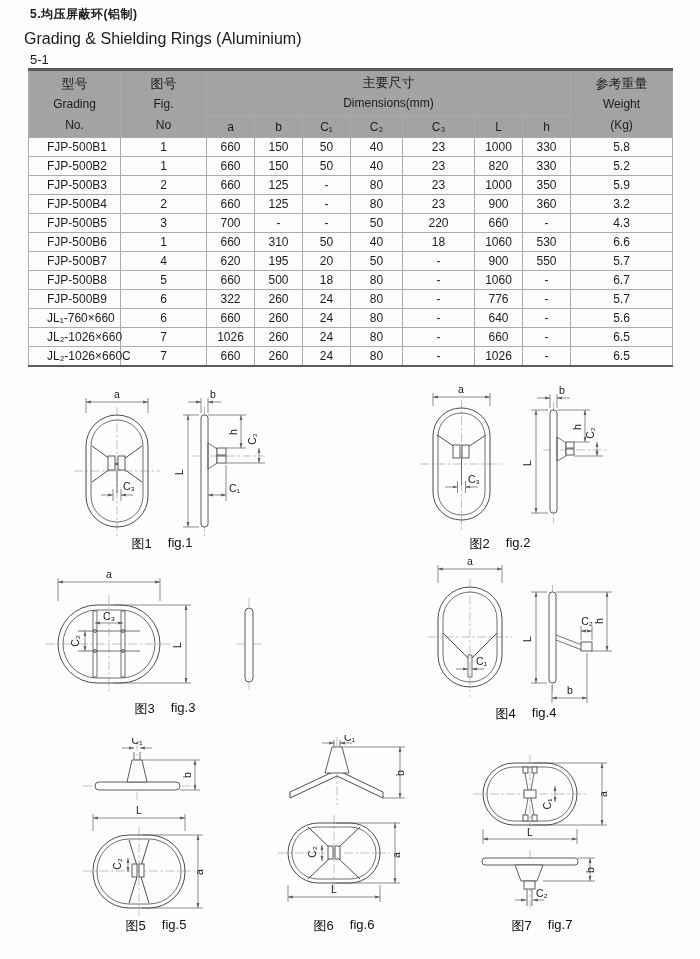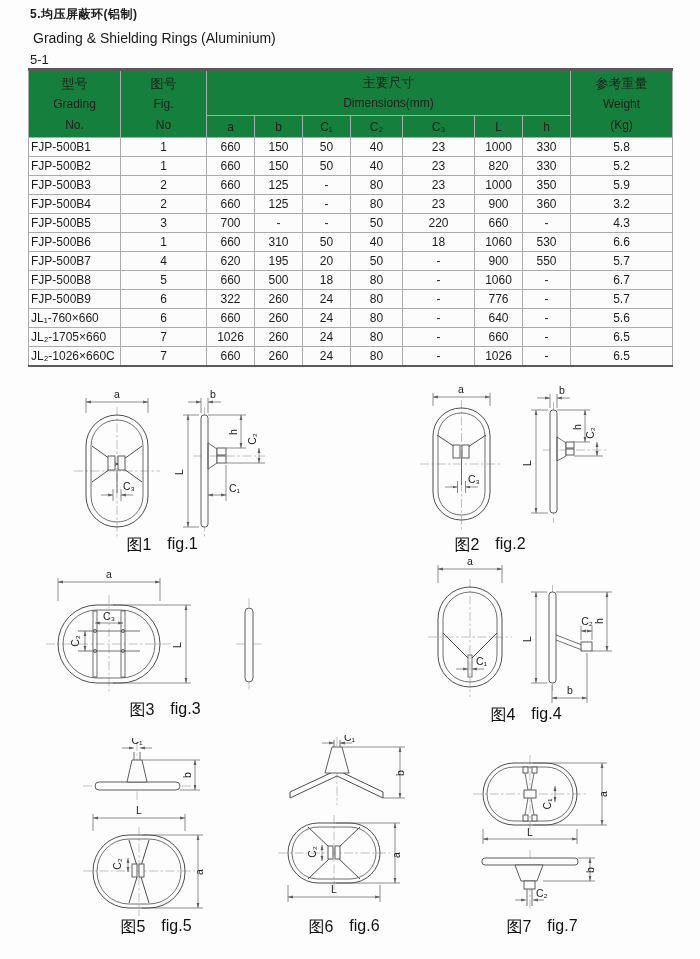--- a/index.html
+++ b/index.html
@@ -3,42 +3,42 @@
 <meta charset="utf-8">
 <style>
   html,body{margin:0;padding:0}
   body{
     width:700px;height:959px;position:relative;background:#fdfdfd;
     font-family:"Liberation Sans","DejaVu Sans",sans-serif;color:#1a1a1a;overflow:hidden;
   }
   .abs{position:absolute}
   
   .title-zh{left:30px;top:6px;font-size:12px;font-weight:bold;letter-spacing:.5px}
-  .title-en{left:33px;top:30px;font-size:14px}
+  .title-en{left:24px;top:30px;font-size:16px}
   .tbl-label{left:30px;top:52px;font-size:13px}
   
   .spec-table{left:28px;top:68px;width:644px;border-collapse:collapse;table-layout:fixed;
     border-top:3px solid #5a5a5a;border-bottom:2px solid #5a5a5a}
   .spec-table th,.spec-table td{
     border:1px solid #ababab;font-weight:normal;text-align:center;vertical-align:middle;
     padding:0;font-size:12px;color:#1c1c1c;height:18px;background:#fcfcfc}
-  .spec-table thead th{background:#15803d;font-size:12px}
+  .spec-table thead th{background:#a3a3a3;font-size:12px}
   .spec-table .zh{font-size:13px;line-height:21px}
   .spec-table .en{font-size:12px;line-height:21px}
-  .spec-table td:first-child{text-align:left;padding-left:2px}
+  .spec-table td:first-child{text-align:left;padding-left:18px}
   
   .fig svg{display:block}
   .ol{fill:none;stroke:#4d4d4d;stroke-width:1}
   .ol2{fill:none;stroke:#4d4d4d;stroke-width:.8}
   .olf{fill:#fcfcfc;stroke:#4d4d4d;stroke-width:.9}
   .hub{fill:#fcfcfc;stroke:#4d4d4d;stroke-width:.9}
   .dim{fill:none;stroke:#5d5d5d;stroke-width:.7}
   .cl{fill:none;stroke:#9a9a9a;stroke-width:.6;stroke-dasharray:9 2.5 2.5 2.5}
   .lbl{font-family:"Liberation Sans","DejaVu Sans",sans-serif;font-size:10.5px;fill:#222}
-  .cap{display:flex;justify-content:center;gap:16px;font-size:16px;color:#111}
+  .cap{display:flex;justify-content:center;gap:16px;font-size:13px;color:#111}
 </style>
 </head>
 <body>
 
 <div class="abs title-zh">5.均压屏蔽环(铝制)</div>
 <div class="abs title-en">Grading &amp; Shielding Rings (Aluminium)</div>
 <div class="abs tbl-label">5-1</div>
 
 <table class="abs spec-table">
   <colgroup>
@@ -200,21 +200,21 @@
         <td>660</td>
         <td>260</td>
         <td>24</td>
         <td>80</td>
         <td>-</td>
         <td>640</td>
         <td>-</td>
         <td>5.6</td>
       </tr>
       <tr>
-        <td>JL₂-1705×660</td>
+        <td>JL₂-1026×660</td>
         <td>7</td>
         <td>1026</td>
         <td>260</td>
         <td>24</td>
         <td>80</td>
         <td>-</td>
         <td>660</td>
         <td>-</td>
         <td>6.5</td>
       </tr>
@@ -340,21 +340,21 @@
     <line class="dim" x1="157" y1="25" x2="190" y2="25"></line>
         <line class="dim" x1="174" y1="57" x2="190" y2="57"></line>
     <line class="dim" x1="185" y1="25" x2="185" y2="57" marker-start="url(#ar2)" marker-end="url(#ar2)"></line>
     <text class="lbl" text-anchor="middle" transform="rotate(-90 181,42)" x="181" y="42">h</text>
     <line class="dim" x1="174" y1="71" x2="203" y2="71"></line>
     <line class="dim" x1="197" y1="57" x2="197" y2="71" marker-start="url(#ar2)" marker-end="url(#ar2)"></line>
     <text class="lbl" text-anchor="middle" transform="rotate(-90 194,48)" x="194" y="48">C₂</text>
   </g>
 </svg>
 </div>
-<div class="abs cap" style="left:420px;top:535px;width:140px">
+<div class="abs cap" style="left:430px;top:535px;width:140px">
   <span>图2</span>
   <span>fig.2</span>
 </div>
 
 <div class="abs fig" style="left:30px;top:565px">
 <svg width="330" height="150" viewBox="0 0 330 150">
   <defs>
         <marker id="ar3" viewBox="0 0 7 5" refX="7" refY="2.5" markerWidth="7" markerHeight="5" orient="auto-start-reverse">
           <path d="M0,0.5 L7,2.5 L0,4.5 Z" fill="#5d5d5d"></path>
         </marker>

